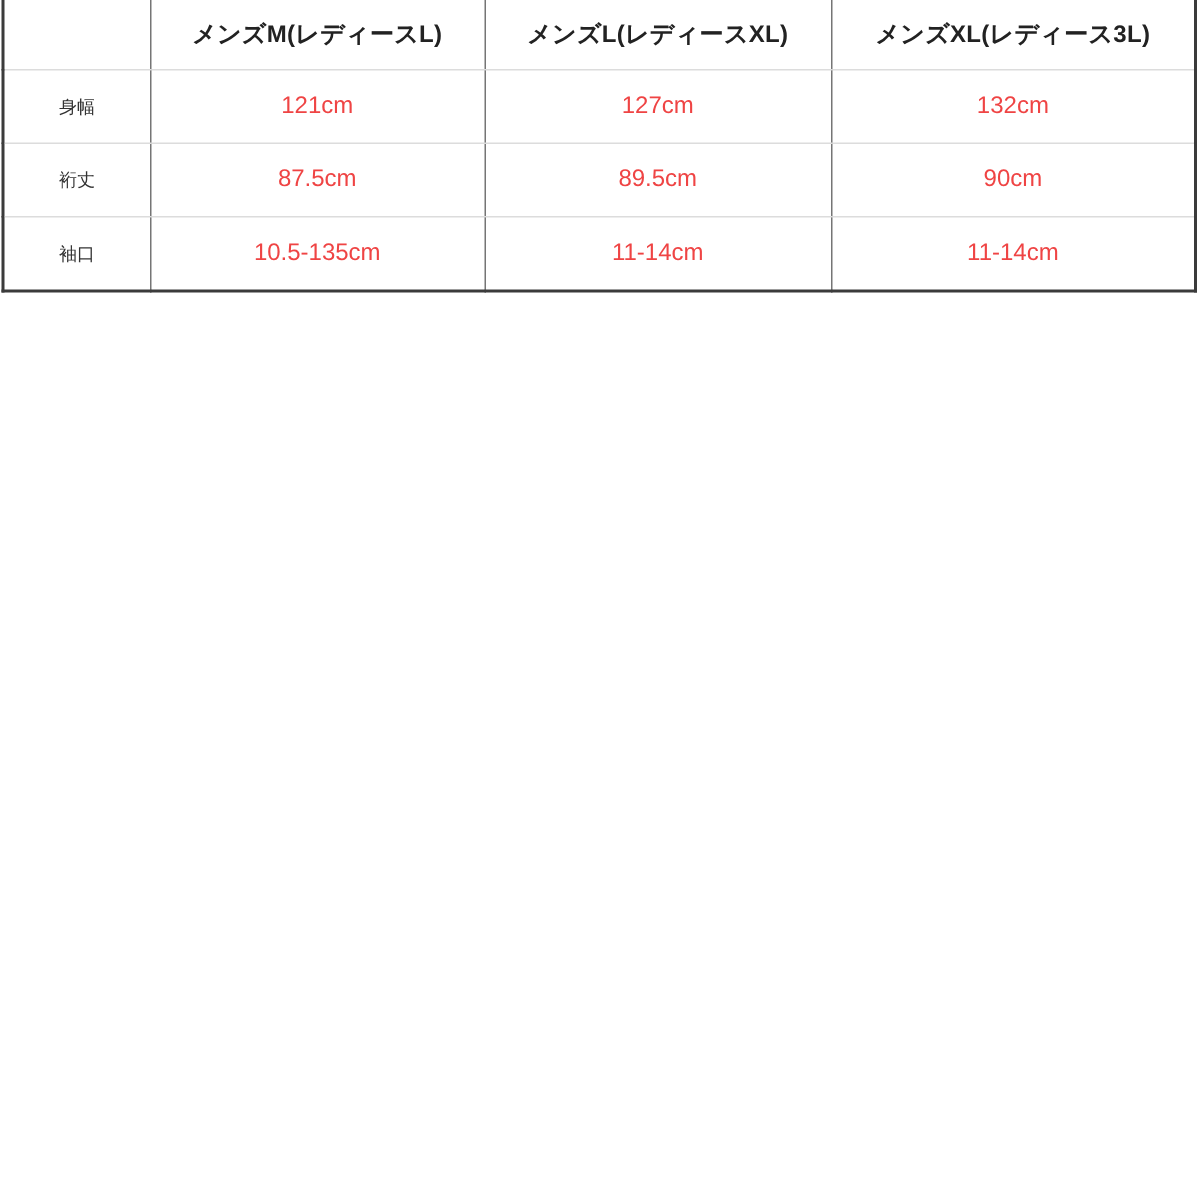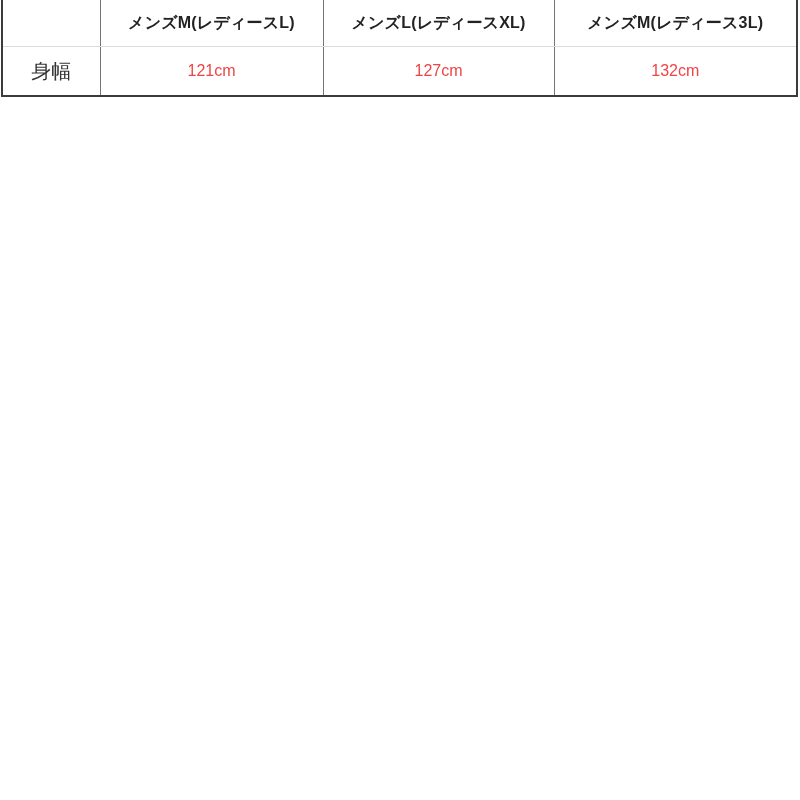--- a/index.html
+++ b/index.html
@@ -46,45 +46,57 @@
     color: #222222;
     letter-spacing: 0.2px;
   }
   .size-table tbody td {
     height: 48px;
     font-size: 16px;
     font-weight: normal;
     color: #ef4444;
   }
   .size-table td.rowlabel {
-    font-size: 20px;
+    font-size: 12px;
     color: #333333;
   }
 </style>
 </head>
 <body>
 
 <div class="page">
   <table class="size-table">
     <colgroup>
       <col style="width:98px">
       <col style="width:223px">
       <col style="width:231px">
       <col style="width:243px">
     </colgroup>
     <thead>
       <tr>
         <th></th>
         <th>メンズM(レディースL)</th>
         <th>メンズL(レディースXL)</th>
-        <th>メンズM(レディース3L)</th>
+        <th>メンズXL(レディース3L)</th>
       </tr>
     </thead>
     <tbody>
       <tr>
         <td class="rowlabel">身幅</td>
         <td>121cm</td>
         <td>127cm</td>
         <td>132cm</td>
       </tr>
+      <tr>
+        <td class="rowlabel">裄丈</td>
+        <td>87.5cm</td>
+        <td>89.5cm</td>
+        <td>90cm</td>
+      </tr>
+      <tr>
+        <td class="rowlabel">袖口</td>
+        <td>10.5-135cm</td>
+        <td>11-14cm</td>
+        <td>11-14cm</td>
+      </tr>
     </tbody>
   </table>
 </div>
 
 </body></html>

